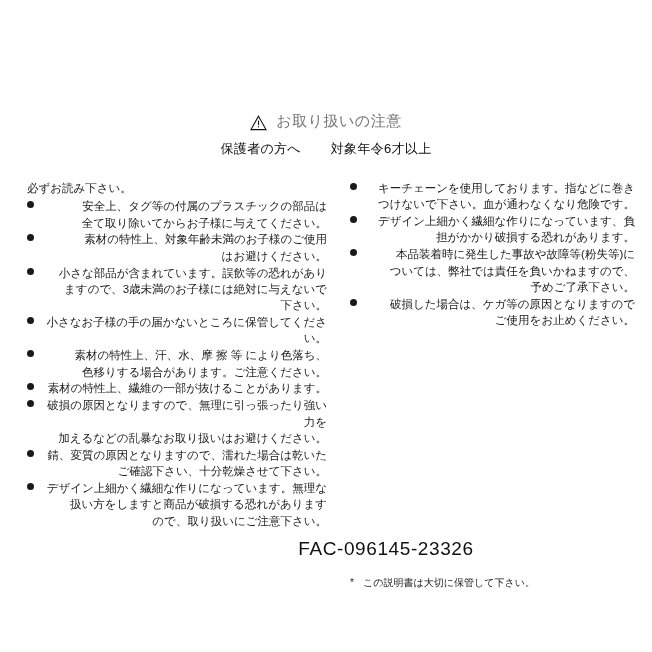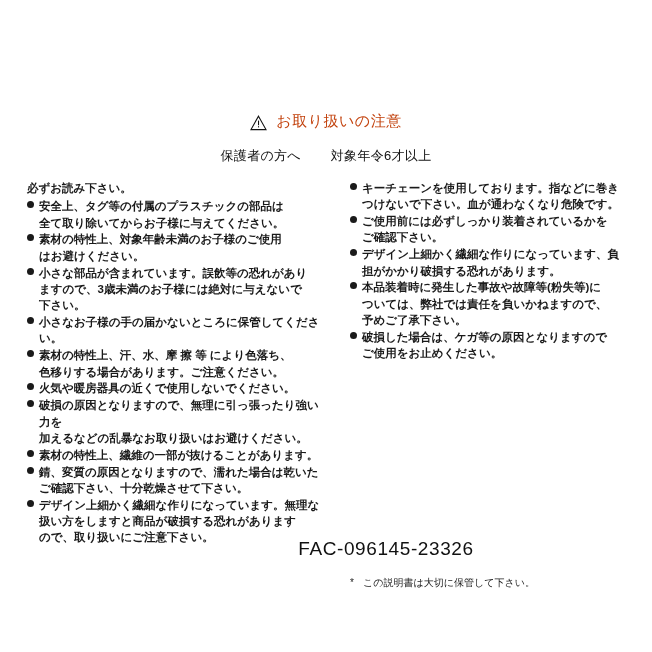--- a/index.html
+++ b/index.html
@@ -29,52 +29,51 @@
     width: 652px;
     text-align: center;
   }
   .header-title {
     display: inline-flex;
     align-items: center;
     justify-content: center;
     gap: 9px;
     font-size: 15px;
     letter-spacing: 0.5px;
-    color: #c2410c;
+    color: #737373;
   }
   .warn-icon {
     display: inline-block;
     width: 17px;
     height: 16px;
     position: relative;
     top: 1px;
   }
   .subtitle {
-    margin-top: 13px;
+    margin-top: 6px;
     font-size: 13px;
     color: #111;
     letter-spacing: 0.3px;
   }
   .subtitle .gap {
     display: inline-block;
     width: 22px;
   }
 
   
   .cols {
     position: absolute;
     top: 180px;
     left: 0;
     width: 652px;
     height: 370px;
   }
   .col {
     position: absolute;
     top: 0;
-    font-weight: bold;
   }
   .col-left {
     left: 27px;
     width: 300px;
   }
   .col-right {
     left: 350px;
     width: 285px;
   }
 
@@ -103,20 +102,21 @@
     left: 0;
     top: 3px;
     width: 7px;
     height: 7px;
     border-radius: 50%;
     background: #1a1a1a;
   }
   ul.items li .txt {
     display: block;
     white-space: pre-line;
+    text-align: right;
   }
 
   
   .footnote {
     position: absolute;
     left: 350px;
     top: 396px;
     width: 290px;
     font-size: 10px;
     line-height: 1.42;
@@ -191,30 +191,26 @@
             <span class="bullet"></span>
             <span class="txt">小さなお子様の手の届かないところに保管してください。</span>
           </li>
         <li>
             <span class="bullet"></span>
             <span class="txt">素材の特性上、汗、水、摩 擦 等 により色落ち、
 色移りする場合があります。ご注意ください。</span>
           </li>
         <li>
             <span class="bullet"></span>
-            <span class="txt">火気や暖房器具の近くで使用しないでください。</span>
+            <span class="txt">素材の特性上、繊維の一部が抜けることがあります。</span>
           </li>
         <li>
             <span class="bullet"></span>
             <span class="txt">破損の原因となりますので、無理に引っ張ったり強い力を
 加えるなどの乱暴なお取り扱いはお避けください。</span>
-          </li>
-        <li>
-            <span class="bullet"></span>
-            <span class="txt">素材の特性上、繊維の一部が抜けることがあります。</span>
           </li>
         <li>
             <span class="bullet"></span>
             <span class="txt">錆、変質の原因となりますので、濡れた場合は乾いた
 ご確認下さい、十分乾燥させて下さい。</span>
           </li>
         <li>
             <span class="bullet"></span>
             <span class="txt">デザイン上細かく繊細な作りになっています。無理な
 扱い方をしますと商品が破損する恐れがあります
@@ -225,25 +221,20 @@
 
     <div class="col col-right">
       <ul class="items">
         <li>
             <span class="bullet"></span>
             <span class="txt">キーチェーンを使用しております。指などに巻き
 つけないで下さい。血が通わなくなり危険です。</span>
           </li>
         <li>
             <span class="bullet"></span>
-            <span class="txt">ご使用前には必ずしっかり装着されているかを
-ご確認下さい。</span>
-          </li>
-        <li>
-            <span class="bullet"></span>
             <span class="txt">デザイン上細かく繊細な作りになっています、負
 担がかかり破損する恐れがあります。</span>
           </li>
         <li>
             <span class="bullet"></span>
             <span class="txt">本品装着時に発生した事故や故障等(粉失等)に
 ついては、弊社では責任を負いかねますので、
 予めご了承下さい。</span>
           </li>
         <li>

